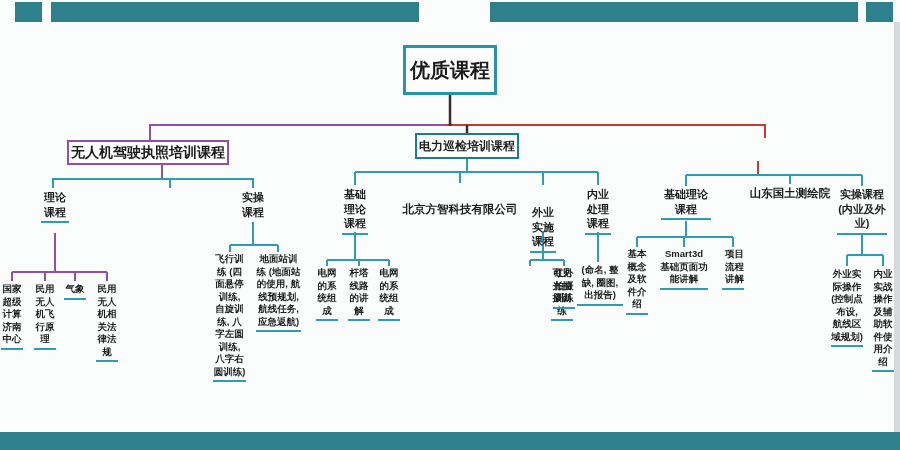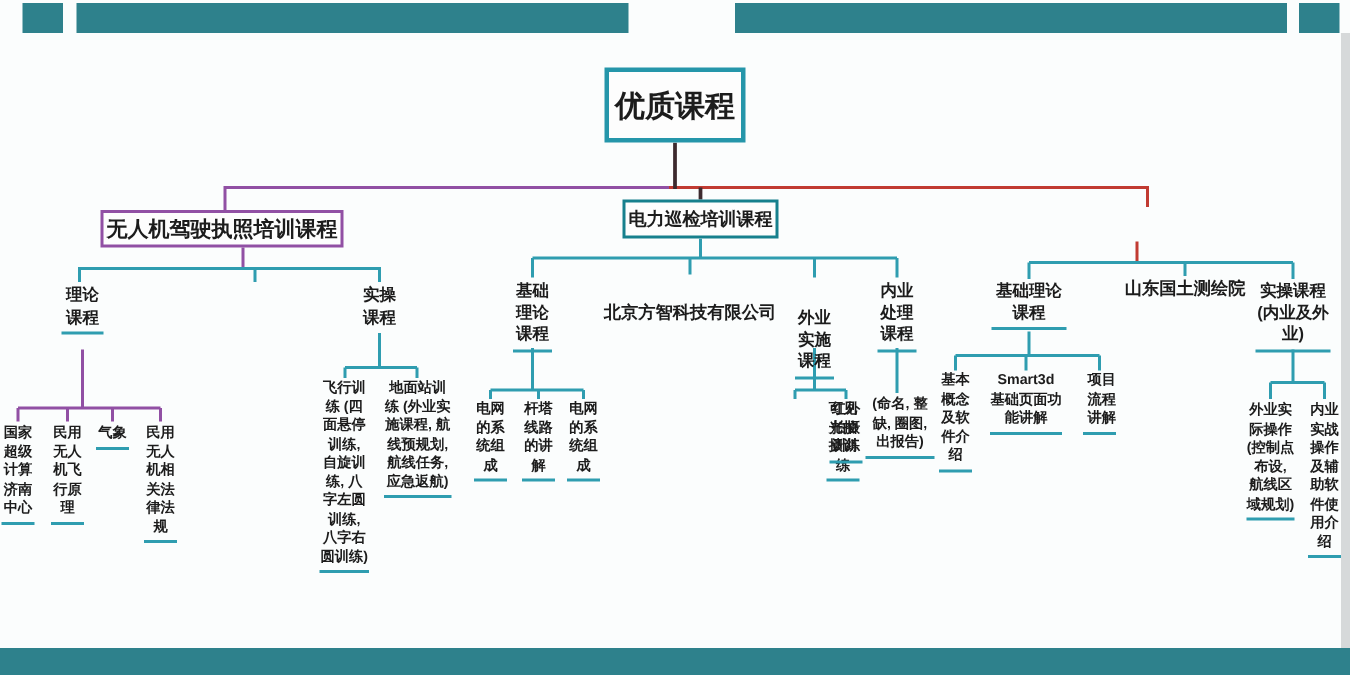--- a/index.html
+++ b/index.html
@@ -59,21 +59,21 @@
 
   <div class="node u f11" style="left:41px;top:190px;width:28px;">理论课程</div>
   <div class="node u leaf" style="left:1px;top:283px;width:22px;">国家超级计算济南中心</div>
   <div class="node u leaf" style="left:34px;top:283px;width:22px;">民用无人机飞行原理</div>
   <div class="node u leaf" style="left:64px;top:283px;width:22px;">气象</div>
   <div class="node u leaf" style="left:96px;top:283px;width:22px;">民用无人机相关法律法规</div>
 
 
   <div class="node f11" style="left:239px;top:190px;width:28px;">实操课程</div>
   <div class="node u leaf" style="left:213px;top:253px;width:33px;">飞行训练 (四面悬停训练, 自旋训练, 八字左圆训练, 八字右圆训练)</div>
-  <div class="node u leaf" style="left:256px;top:253px;width:45px;">地面站训练 (外业实施课程, 航线预规划, 航线任务, 应急返航)</div>
+  <div class="node u leaf" style="left:256px;top:253px;width:45px;">地面站训练 (地面站的使用, 航线预规划, 航线任务, 应急返航)</div>
 
   <div class="box box-teal" style="left:415px;top:133px;width:104px;height:26px;">电力巡检培训课程</div>
 
   <div class="node u f11" style="left:342px;top:187px;width:26px;">基础理论课程</div>
   <div class="node u leaf" style="left:316px;top:267px;width:22px;">电网的系统组成</div>
   <div class="node u leaf" style="left:348px;top:267px;width:22px;">杆塔线路的讲解</div>
   <div class="node u leaf" style="left:378px;top:267px;width:22px;">电网的系统组成</div>
 
   <div class="node f115" style="left:400px;top:202px;width:120px;">北京方智科技有限公司</div>
 

